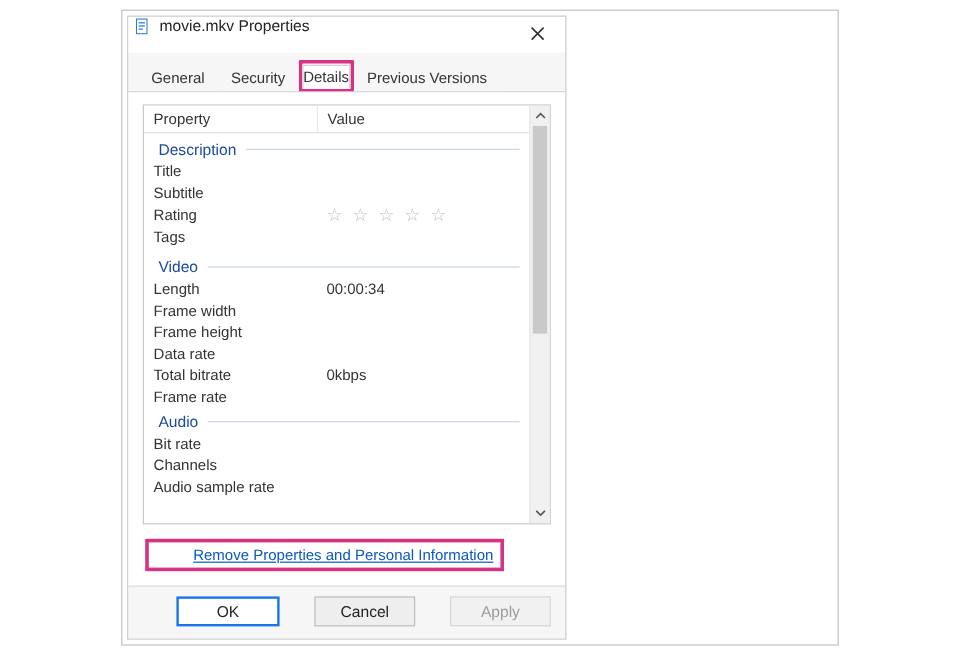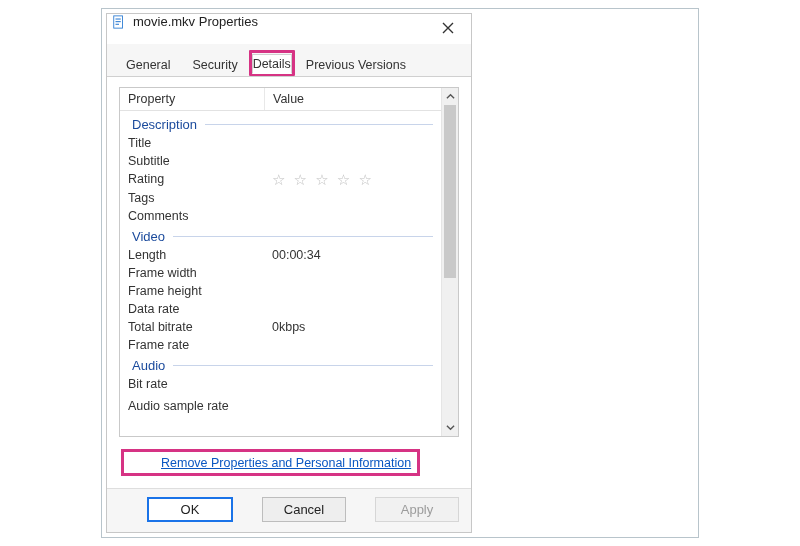--- a/index.html
+++ b/index.html
@@ -245,21 +245,20 @@
               </div>
               <div class="row">
                 <div class="pcol">Rating</div>
                 <div class="vcol stars">☆ ☆ ☆ ☆ ☆</div>
               </div>
               <div class="row">
                 <div class="pcol">Tags</div>
                 <div class="vcol"></div>
               </div>
               <div class="row">
-                <div class="pcol">Comments</div>
                 <div class="vcol"></div>
               </div>
 
               <div class="group">
                 <span>Video</span>
                   <span class="gline"></span>
               </div>
               <div class="row">
                 <div class="pcol">Length</div>
                 <div class="vcol">00:00:34</div>
@@ -287,20 +286,21 @@
 
               <div class="group">
                 <span>Audio</span>
                   <span class="gline"></span>
               </div>
               <div class="row">
                 <div class="pcol">Bit rate</div>
                 <div class="vcol"></div>
               </div>
               <div class="row">
+                <div class="pcol">Channels</div>
                 <div class="vcol"></div>
               </div>
               <div class="row">
                 <div class="pcol">Audio sample rate</div>
                 <div class="vcol"></div>
               </div>
             </div>
           </div>
           <div class="scrollbar">
             <div class="sb-btn">

